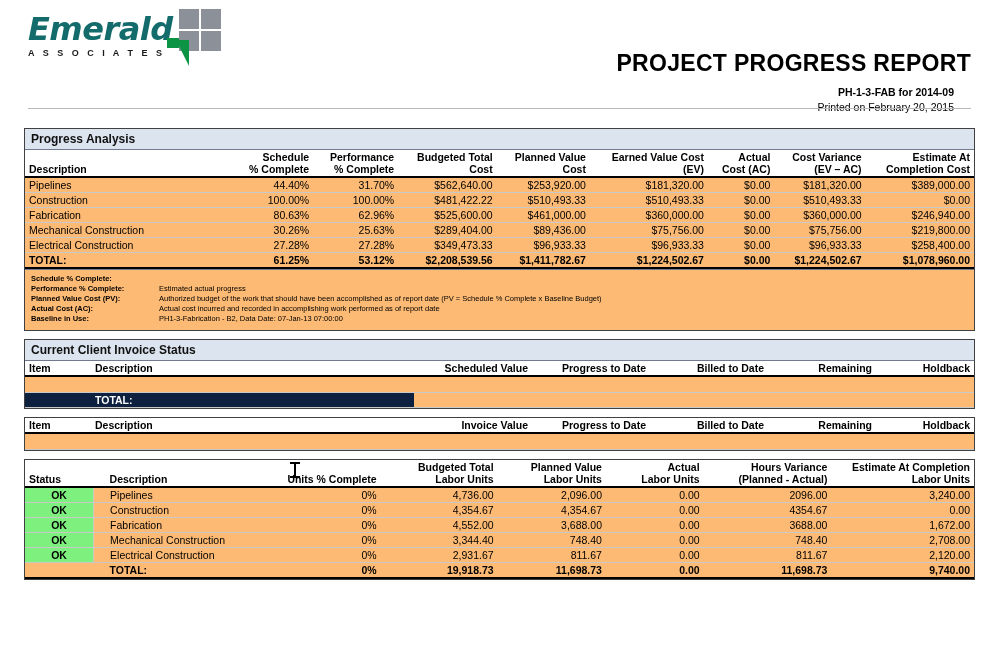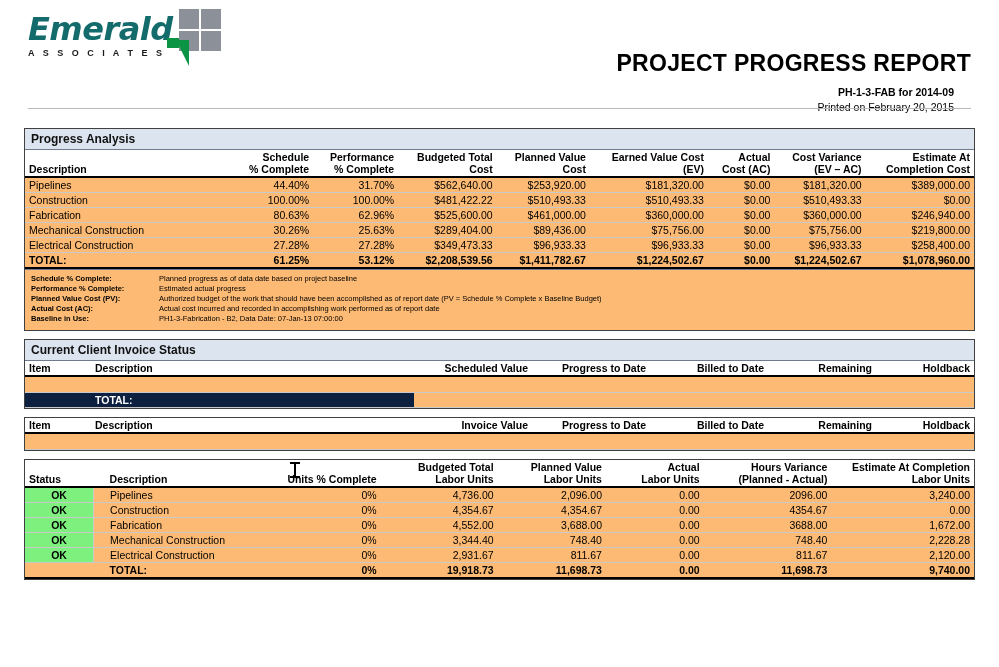--- a/index.html
+++ b/index.html
@@ -335,21 +335,20 @@
           <td class="num">$0.00</td>
           <td class="num">$1,224,502.67</td>
           <td class="num">$1,078,960.00</td>
         </tr>
       </tbody>
     </table>
 
     <div class="legend">
       <div class="legend-row">
         <div class="legend-label">Schedule % Complete:</div>
-        <div class="legend-text">Planned progress as of data date based on project baseline</div>
       </div>
       <div class="legend-row">
         <div class="legend-label">Performance % Complete:</div>
         <div class="legend-text">Estimated actual progress</div>
       </div>
       <div class="legend-row">
         <div class="legend-label">Planned Value Cost (PV):</div>
         <div class="legend-text">Authorized budget of the work that should have been accomplished as of report date (PV = Schedule % Complete x Baseline Budget)</div>
       </div>
       <div class="legend-row">
@@ -494,21 +493,21 @@
           <td class="num">1,672.00</td>
         </tr>
         <tr>
           <td class="statuscell status-ok" style="vertical-align:top;">OK</td>
           <td style="padding-left:16px;white-space:normal;width:150px;">Mechanical Construction</td>
           <td class="num" style="vertical-align:top;">0%</td>
           <td class="num" style="vertical-align:top;">3,344.40</td>
           <td class="num" style="vertical-align:top;">748.40</td>
           <td class="num" style="vertical-align:top;">0.00</td>
           <td class="num" style="vertical-align:top;">748.40</td>
-          <td class="num" style="vertical-align:top;">2,228.28</td>
+          <td class="num" style="vertical-align:top;">2,708.00</td>
         </tr>
         <tr>
           <td class="statuscell status-ok">OK</td>
           <td style="padding-left:16px;">Electrical Construction</td>
           <td class="num">0%</td>
           <td class="num">2,931.67</td>
           <td class="num">811.67</td>
           <td class="num">0.00</td>
           <td class="num">811.67</td>
           <td class="num">2,120.00</td>

